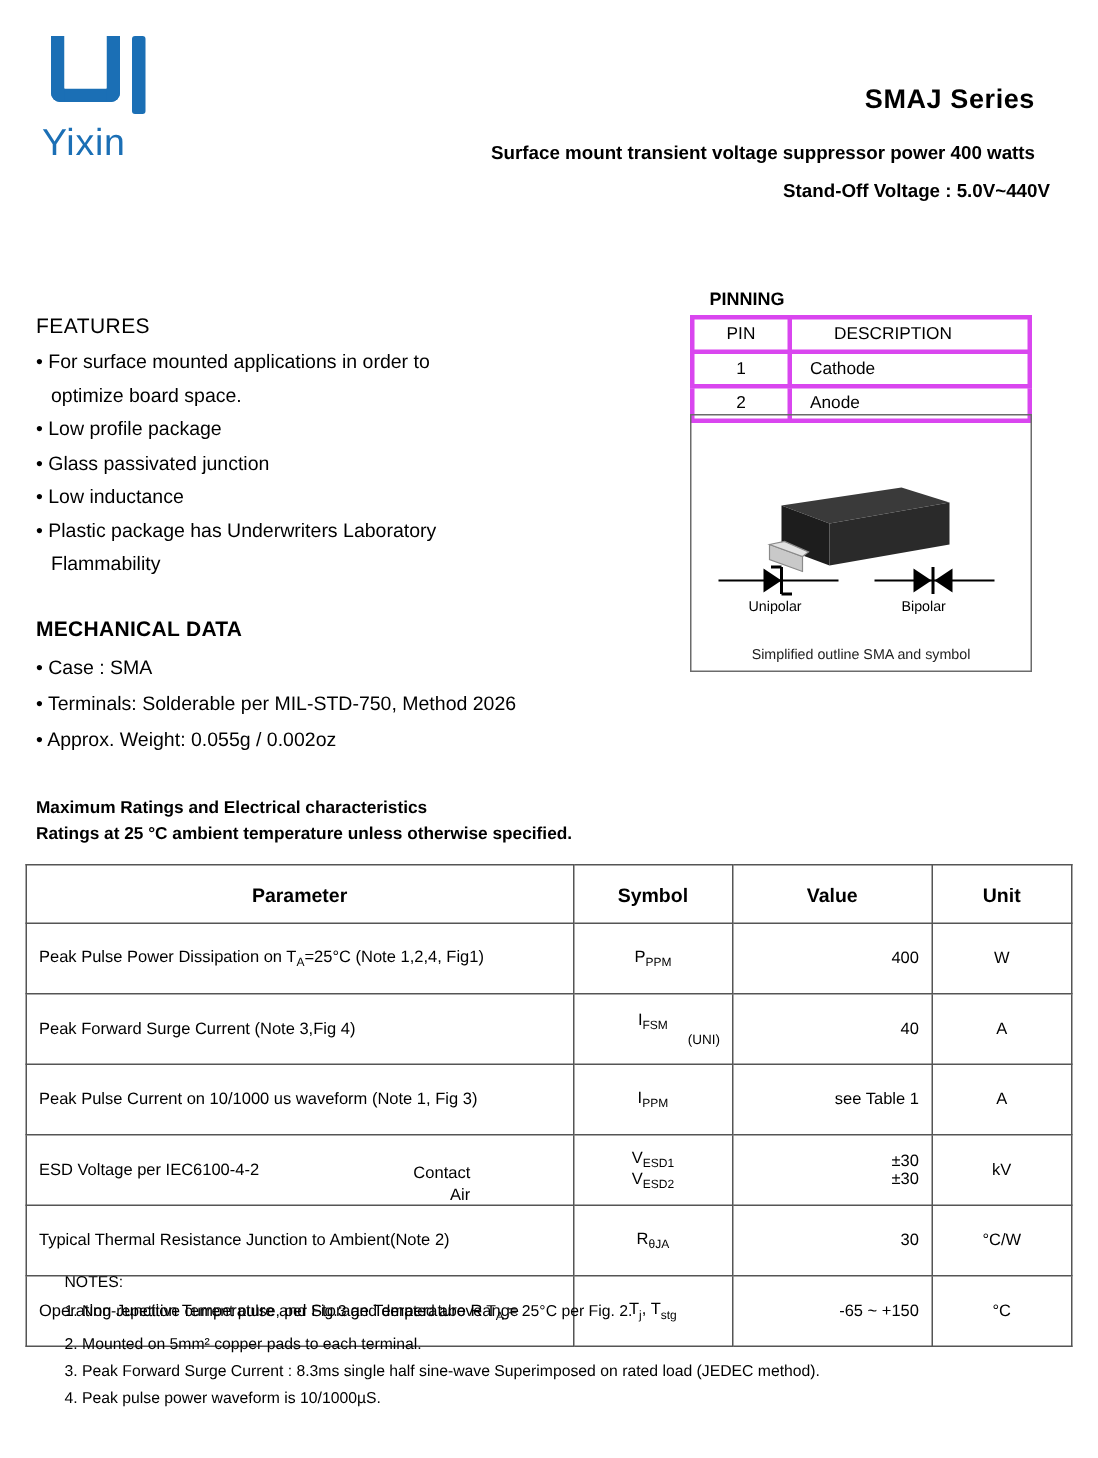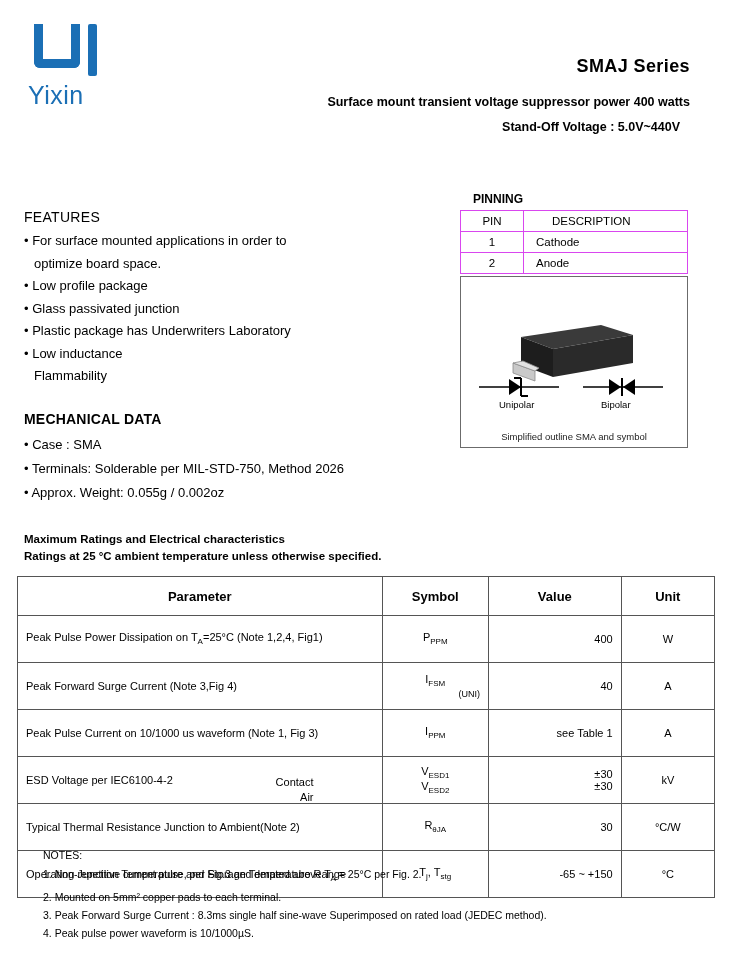--- a/index.html
+++ b/index.html
@@ -71,21 +71,21 @@
   }
   .subtitle-1 {
     position: absolute;
     right: 42px;
     top: 95px;
     font-size: 12.5px;
     font-weight: bold;
   }
   .subtitle-2 {
     position: absolute;
-    right: 52px;
+    right: 32px;
     top: 120px;
     font-size: 12.5px;
     font-weight: bold;
   }
 
   
   .features-heading {
     position: absolute;
     left: 24px;
     top: 209px;
@@ -130,21 +130,21 @@
   }
   table.pin-table {
     position: absolute;
     left: 460px;
     top: 210px;
     width: 228px;
     border-collapse: collapse;
     font-size: 11.5px;
   }
   table.pin-table td {
-    border: 1px solid #d946ef;
+    border: 3px solid #d946ef;
     height: 18px;
     padding: 1px 0;
   }
   table.pin-table td.c1 { width: 62px; text-align: center; }
   table.pin-table td.c2 { padding-left: 12px; }
   table.pin-table tr.head td { text-align: center; }
   table.pin-table tr.head td.c2 { text-align: left; padding-left: 28px; }
 
   .pkg-box {
     position: absolute;
@@ -266,22 +266,22 @@
   <div class="series-title">SMAJ  Series</div>
   <div class="subtitle-1">Surface mount transient  voltage suppressor power 400 watts</div>
   <div class="subtitle-2">Stand-Off Voltage : 5.0V~440V</div>
 
   <div class="features-heading">FEATURES</div>
   <div class="features-list">
     <div>• For surface mounted applications in order to</div>
     <div class="cont">optimize board space.</div>
     <div>• Low profile package</div>
     <div>• Glass passivated junction</div>
+    <div>• Low inductance</div>
     <div>• Plastic package has Underwriters Laboratory</div>
-    <div>• Low inductance</div>
     <div class="cont">Flammability</div>
   </div>
 
   <div class="mech-heading">MECHANICAL DATA</div>
   <div class="mech-list">
     <div>• Case : SMA</div>
     <div>• Terminals: Solderable per MIL-STD-750, Method 2026</div>
     <div>• Approx. Weight: 0.055g / 0.002oz</div>
   </div>
 

